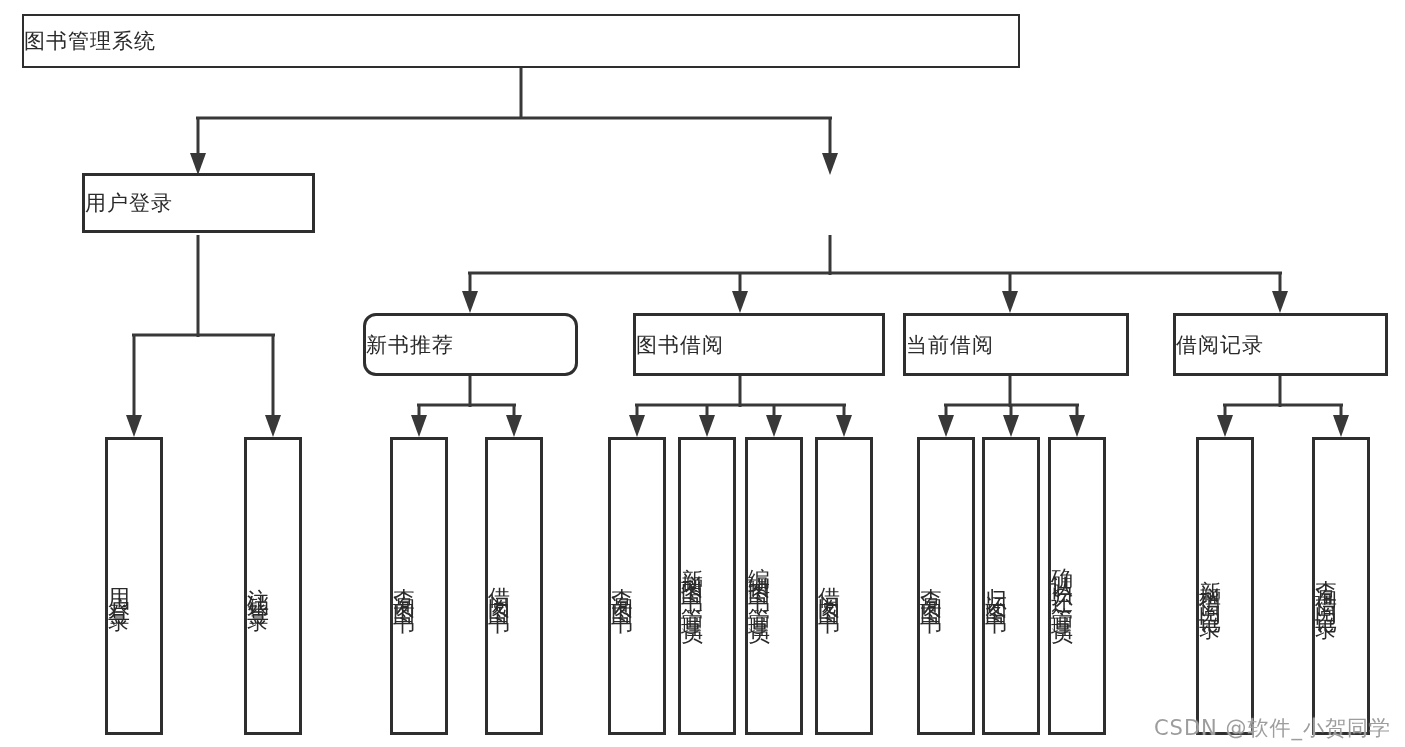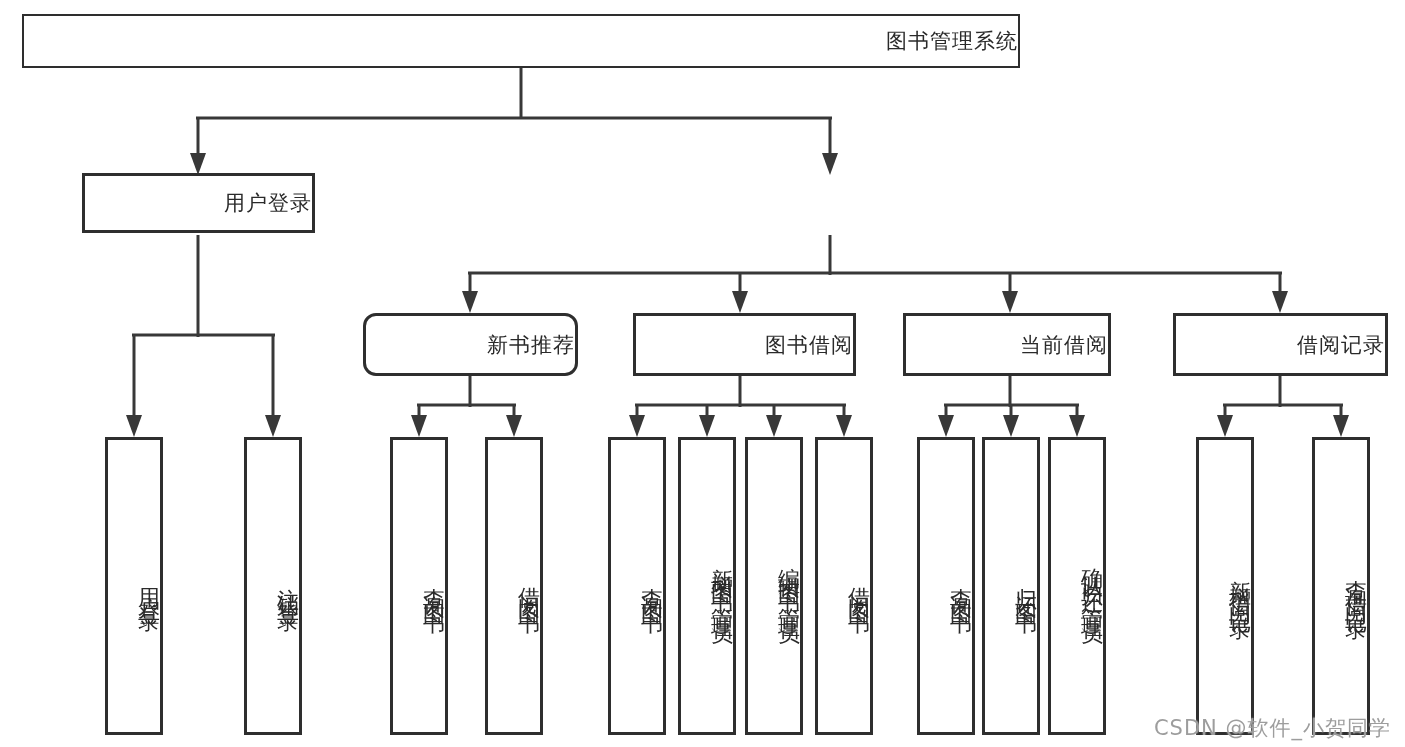--- a/index.html
+++ b/index.html
@@ -12,21 +12,21 @@
     background: #ffffff;
     overflow: hidden;
   }
   svg.wires { position: absolute; left: 0; top: 0; }
   .box {
     position: absolute;
     background: #ffffff;
     border: 3px solid #2e2e2e;
     display: flex;
     align-items: center;
-    justify-content: flex-end;
+    justify-content: flex-start;
     color: #2a2a2a;
   }
   .box.root { border-width: 2px; }
   .h-label {
     font-size: 21px;
     letter-spacing: 1px;
     white-space: nowrap;
   }
   .v-label {
     writing-mode: vertical-rl;
@@ -121,24 +121,24 @@
     <span class="h-label">图书管理系统</span>
   </div>
 
   <div class="box" style="left:82px; top:173px; width:233px; height:60px;">
     <span class="h-label">用户登录</span>
   </div>
 
   <div class="box" style="left:363px; top:313px; width:215px; height:63px;border-radius:13px;">
     <span class="h-label">新书推荐</span>
   </div>
-  <div class="box" style="left:633px; top:313px; width:223px; height:63px;">
+  <div class="box" style="left:633px; top:313px; width:252px; height:63px;">
     <span class="h-label">图书借阅</span>
   </div>
-  <div class="box" style="left:903px; top:313px; width:208px; height:63px;">
+  <div class="box" style="left:903px; top:313px; width:226px; height:63px;">
     <span class="h-label">当前借阅</span>
   </div>
   <div class="box" style="left:1173px; top:313px; width:215px; height:63px;">
     <span class="h-label">借阅记录</span>
   </div>
 
   <div class="box leaf" style="left:105px; top:437px; width:58px; height:298px;">
     <span class="v-label">用户登录</span>
   </div>
   <div class="box leaf" style="left:244px; top:437px; width:58px; height:298px;">

